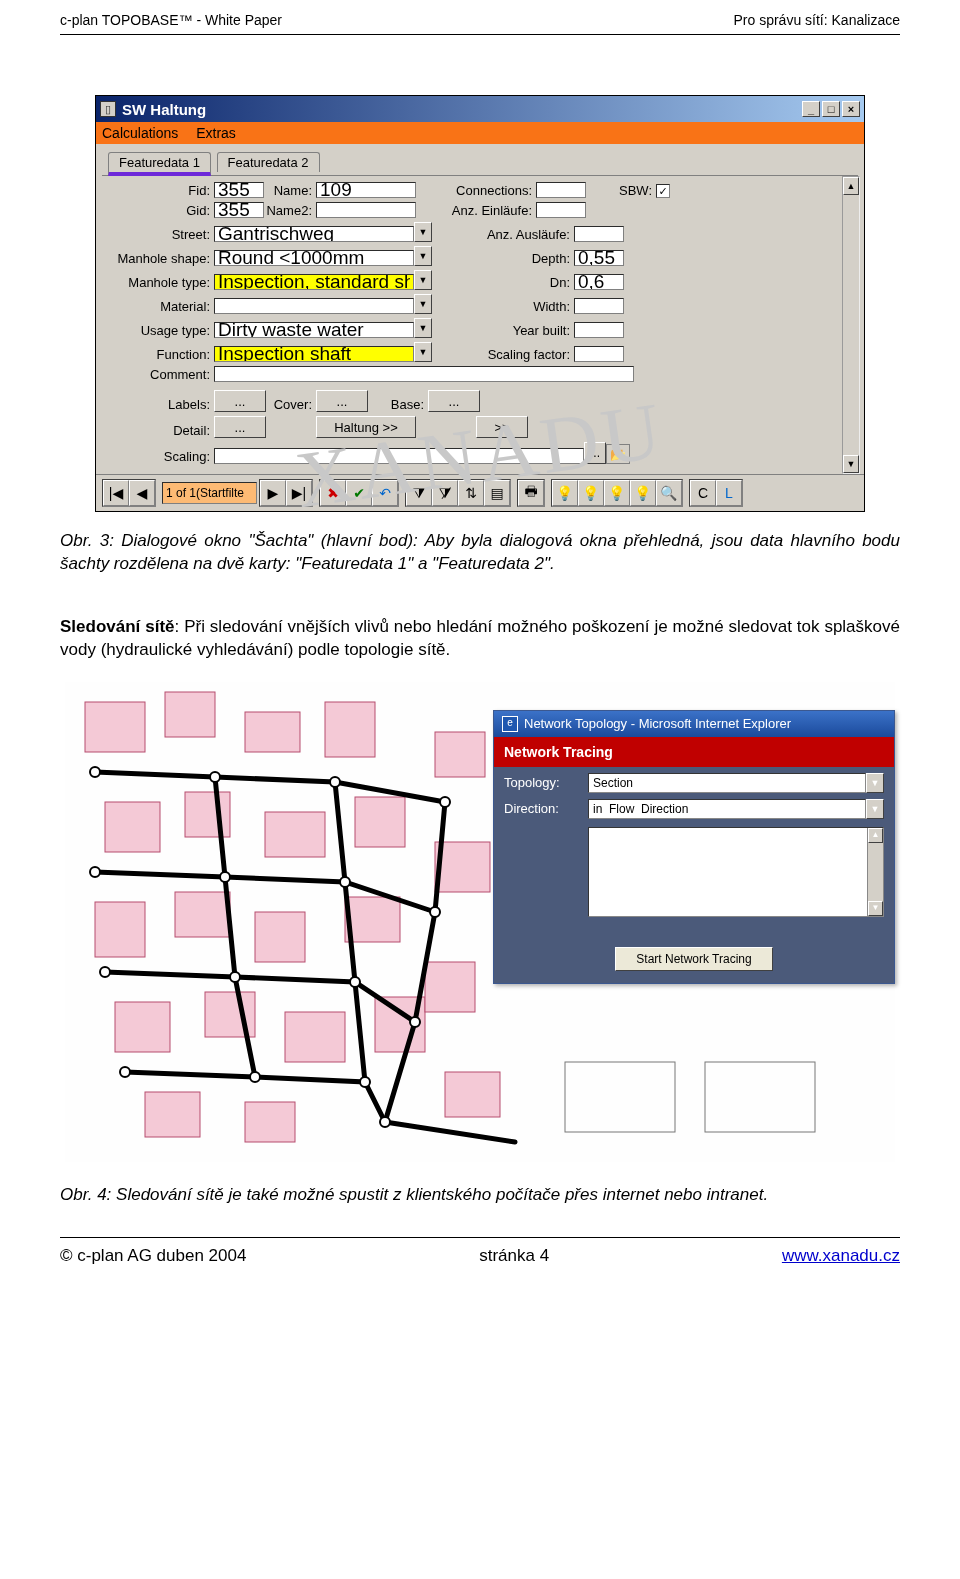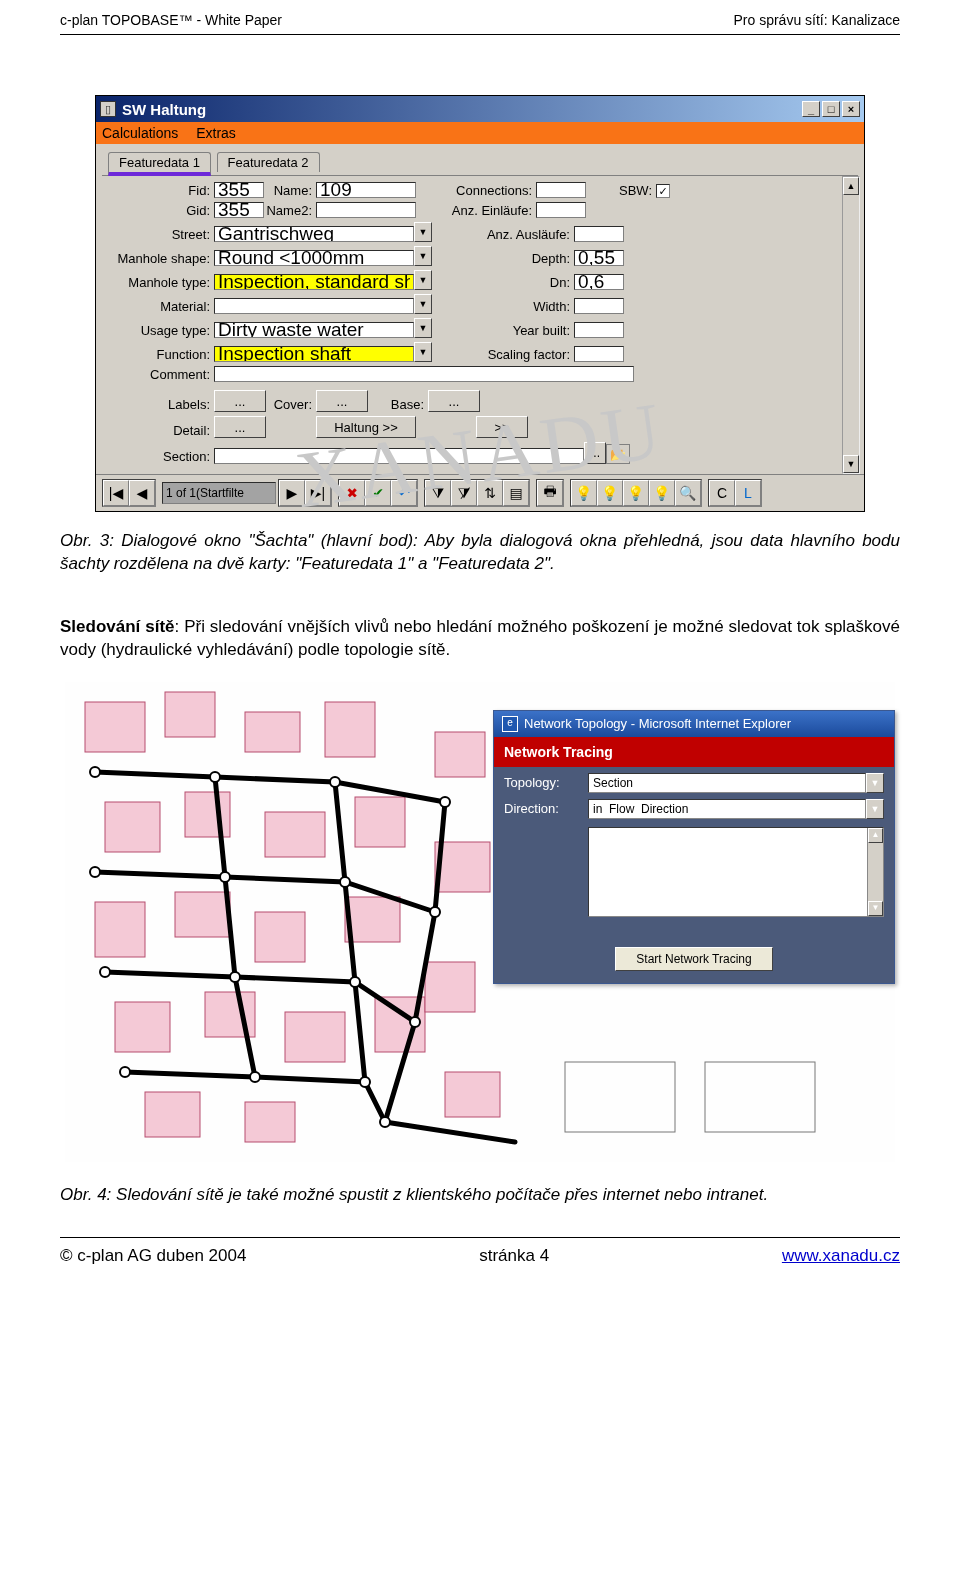--- a/index.html
+++ b/index.html
@@ -28,21 +28,21 @@
   .inp { background:#fff; border: 1px inset #808080; height: 16px; padding: 1px 3px; font-size:19px; }
   .inp.yellow { background:#ffff00; }
   .dropbtn { width:18px; height:20px; background:#d4d0c8; border:1px solid #fff; border-right-color:#404040; border-bottom-color:#404040; display:inline-flex; align-items:center; justify-content:center; font-size:9px;}
   .chk { width:14px; height:14px; border:1px inset #808080; background:#fff; display:inline-flex; align-items:center; justify-content:center; font-size:11px;}
   .sbtn { background:#d4d0c8; border:1px solid #fff; border-right-color:#404040; border-bottom-color:#404040; padding: 2px 8px; height:22px; display:inline-flex; align-items:center; justify-content:center; font-size:13px; cursor:pointer;}
   .scroll { position:absolute; right:4px; top:0; bottom:0; width:18px; background:#d4d0c8; border:1px inset #eee; display:flex; flex-direction:column; justify-content:space-between;}
   .scrollbtn { height:18px; background:#d4d0c8; border:1px solid #fff; border-right-color:#404040; border-bottom-color:#404040; font-size:9px; display:flex; align-items:center;justify-content:center;}
   .toolbar { border-top: 1px solid #808080; padding: 4px 6px; display:flex; align-items:center; gap:2px; }
   .tbbtn { width:26px; height:26px; background:#d4d0c8; border:1px solid #fff; border-right-color:#808080; border-bottom-color:#808080; display:flex; align-items:center; justify-content:center; font-size:14px; cursor:pointer;}
   .tbgroup { display:flex; border:1px solid #808080; border-top-color:#404040; border-left-color:#404040; margin-right:4px;}
-  .tbtext { background:#a3a3a3; border:1px inset #808080; height:22px; padding: 1px 3px; font-size:12px; width:114px; display:inline-flex;align-items:center;}
+  .tbtext { background:#fdba74; border:1px inset #808080; height:22px; padding: 1px 3px; font-size:12px; width:95px; display:inline-flex;align-items:center;}
   .openico { width:24px;height:20px; border:1px solid #808080;background:#d4d0c8;display:inline-flex;align-items:center;justify-content:center;}
   .caption { font-style: italic; text-align: justify; margin: 18px 60px 0 60px; font-size:17px; line-height:1.35;}
   .body-para { margin: 40px 60px 0 60px; text-align: justify; font-size:17px; line-height:1.35;}
   .watermark { position:relative; }
   .wm { position:absolute; left:50%; top:-120px; transform:translateX(-50%) rotate(-8deg); font-size:80px; color:#c8c8c8; letter-spacing:4px; font-weight:400; z-index:5; pointer-events:none; font-family: Georgia, serif;}
 
   
   .fig2 { margin: 20px 65px 0 65px; height: 480px; position:relative; border:0; }
   .mapbg { position:absolute; left:0; top:0; width:100%; height:100%; }
   .ntwin { position:absolute; right:0; top:28px; width:402px; background:#ece9d8; border:1px solid #3b5890; font-family: Tahoma, sans-serif; font-size:12px; box-shadow:2px 2px 4px rgba(0,0,0,0.3);}
@@ -182,21 +182,21 @@
       <div class="formrow">
         <span class="lbl">Detail:</span>
         <span class="sbtn" style="width:52px">...</span>
         <span style="width:50px"></span>
         <span class="sbtn" style="width:100px">Haltung &gt;&gt;</span>
         <span style="width:60px"></span>
         <span class="sbtn" style="width:52px">&gt;&gt;</span>
       </div>
 
       <div class="formrow">
-        <span class="lbl">Section:</span>
+        <span class="lbl">Scaling:</span>
         <input class="inp" style="width: 370px;" value="">
         <span class="sbtn" style="width:22px;padding:0;font-size:12px">...</span>
         <span class="openico">📂</span>
       </div>
     </div>
 
     <div class="toolbar">
       <div class="tbgroup">
         <div class="tbbtn">|◀</div>
         <div class="tbbtn">◀</div>

